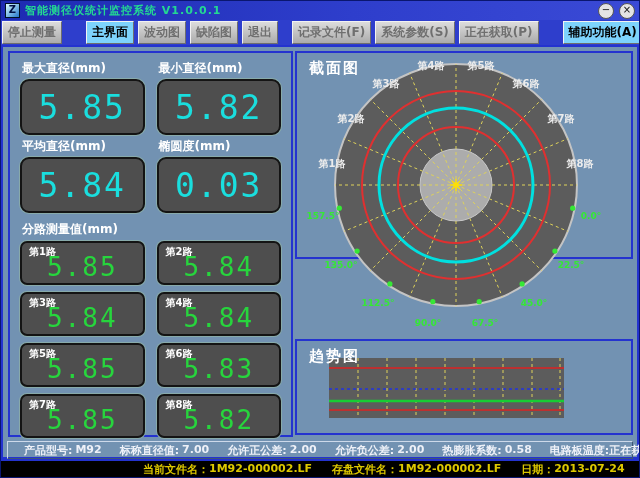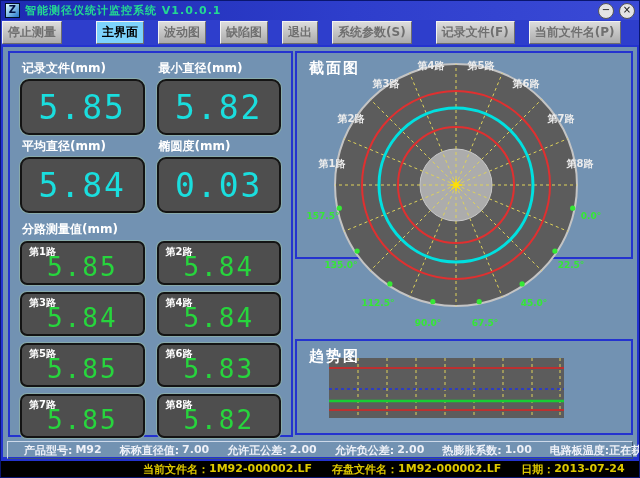--- a/index.html
+++ b/index.html
@@ -16,21 +16,21 @@
   }
   .app-icon{width:13px;height:13px;background:linear-gradient(135deg,#dff,#27c);
     border:1px solid #012;color:#014;font-size:10px;font-weight:bold;line-height:12px;text-align:center;}
   .title-text{flex:1;color:#23d892;font-size:11px;font-weight:bold;letter-spacing:1px;
     white-space:nowrap;overflow:hidden;}
   .win-btn{width:14px;height:14px;border-radius:50%;background:#e4e4e4;border:1px solid #555;
     color:#111;font-size:10px;line-height:12px;text-align:center;cursor:default;}
   
   .menubar{
     position:absolute;left:0;top:19px;right:0;height:25px;background:#2e3ecc;
-    display:flex;align-items:center;padding:0 1px;gap:14px;box-sizing:border-box;
+    display:flex;align-items:center;padding:0 1px;gap:4px;box-sizing:border-box;
   }
   .menu-btn{
     height:21px;padding:0 5px;display:flex;align-items:center;white-space:nowrap;
     font-size:12px;font-weight:bold;color:#6f6f6f;
     background:linear-gradient(#dcdcdc,#ababab);
     border:1px solid;border-color:#f2f2f2 #6e6e6e #6e6e6e #f2f2f2;
   }
   .menu-btn.active{background:#7dd3fc;color:#000;margin-left:20px;}
   .menu-btn.group-gap{margin-left:10px;}
   
@@ -91,34 +91,34 @@
     <div class="win-btn">−</div>
     <div class="win-btn">×</div>
   </div>
 
   <div class="menubar">
     <div class="menu-btn">停止测量</div>
     <div class="menu-btn active">主界面</div>
     <div class="menu-btn">波动图</div>
     <div class="menu-btn">缺陷图</div>
     <div class="menu-btn">退出</div>
+    <div class="menu-btn group-gap">记录文件(F)</div>
     <div class="menu-btn">系统参数(S)</div>
-    <div class="menu-btn group-gap">记录文件(F)</div>
-    <div class="menu-btn">当前文件名(P)</div>
+    <div class="menu-btn">正在获取(P)</div>
     <div class="menu-btn active">辅助功能(A)</div>
     <div class="menu-btn">关闭报警(M)</div>
 
   </div>
 
   <div class="client">
 
     <div class="panel left-panel">
       <div class="grid2">
         <div>
-          <div class="m-label">记录文件(mm)</div>
+          <div class="m-label">最大直径(mm)</div>
           <div class="display">
             <span class="val">5.85</span>
           </div>
         </div>
         <div>
           <div class="m-label">最小直径(mm)</div>
           <div class="display">
             <span class="val">5.82</span>
           </div>
         </div>
@@ -279,21 +279,21 @@
       <span class="pair">
         <span>允许正公差:</span>
         <span>2.00</span>
       </span>
       <span class="pair">
         <span>允许负公差:</span>
         <span>2.00</span>
       </span>
       <span class="pair">
         <span>热膨胀系数:</span>
-        <span>1.00</span>
+        <span>0.58</span>
       </span>
       <span class="notice">电路板温度:正在获取，稍等片刻...</span>
     </div>
   </div>
 
   <div class="footer">
     <span class="f-item">
       <span>当前文件名：</span>
       <span>1M92-000002.LF</span>
     </span>

